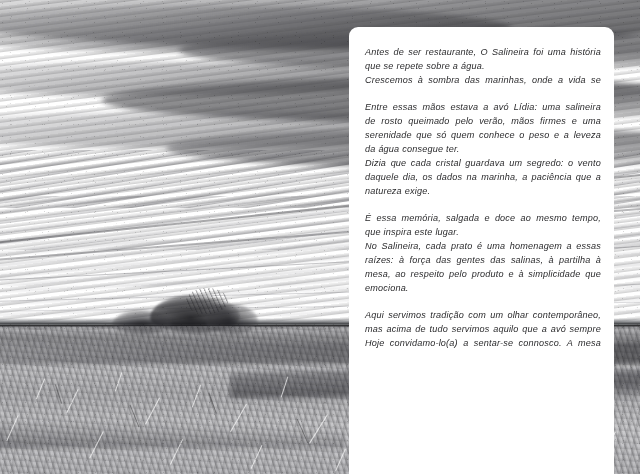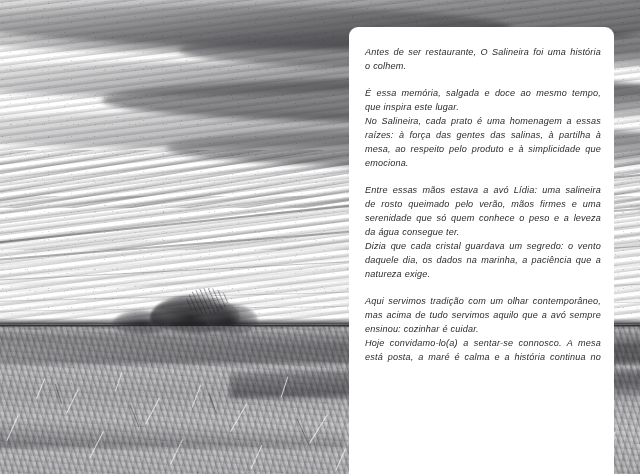--- a/index.html
+++ b/index.html
@@ -320,46 +320,45 @@
     </div>
 
     <div class="grain"></div>
   </div>
 
   <div class="text-card">
     <div class="card-body">
 
       <p class="para">
         <span class="ln j">Antes de ser restaurante, O Salineira foi uma história</span>
-        <span class="ln">o colhem.</span>
-      </p>
-
-      <p class="para">
-        <span class="ln j">É essa memória, salgada e doce ao mesmo tempo,</span>
-        <span class="ln">que inspira este lugar.</span>
-        <span class="ln j">No Salineira, cada prato é uma homenagem a essas</span>
-        <span class="ln j">raízes: à força das gentes das salinas, à partilha à</span>
-        <span class="ln j">mesa, ao respeito pelo produto e à simplicidade que</span>
-        <span class="ln">emociona.</span>
+        <span class="ln">que se repete sobre a água.</span>
+        <span class="ln j">Crescemos à sombra das marinhas, onde a vida se</span>
       </p>
 
       <p class="para">
         <span class="ln j">Entre essas mãos estava a avó Lídia: uma salineira</span>
         <span class="ln j">de rosto queimado pelo verão, mãos firmes e uma</span>
         <span class="ln j">serenidade que só quem conhece o peso e a leveza</span>
         <span class="ln">da água consegue ter.</span>
         <span class="ln j">Dizia que cada cristal guardava um segredo: o vento</span>
         <span class="ln j">daquele dia, os dados na marinha, a paciência que a</span>
         <span class="ln">natureza exige.</span>
       </p>
 
       <p class="para">
+        <span class="ln j">É essa memória, salgada e doce ao mesmo tempo,</span>
+        <span class="ln">que inspira este lugar.</span>
+        <span class="ln j">No Salineira, cada prato é uma homenagem a essas</span>
+        <span class="ln j">raízes: à força das gentes das salinas, à partilha à</span>
+        <span class="ln j">mesa, ao respeito pelo produto e à simplicidade que</span>
+        <span class="ln">emociona.</span>
+      </p>
+
+      <p class="para">
         <span class="ln j">Aqui servimos tradição com um olhar contemporâneo,</span>
         <span class="ln j">mas acima de tudo servimos aquilo que a avó sempre</span>
-        <span class="ln">ensinou: cozinhar é cuidar.</span>
         <span class="ln j">Hoje convidamo-lo(a) a sentar-se connosco. A mesa</span>
-        <span class="ln j">está posta, a maré é calma e a história continua no</span>
       </p>
 
     </div>
   </div>
 
 </div>
 
 </body></html>

